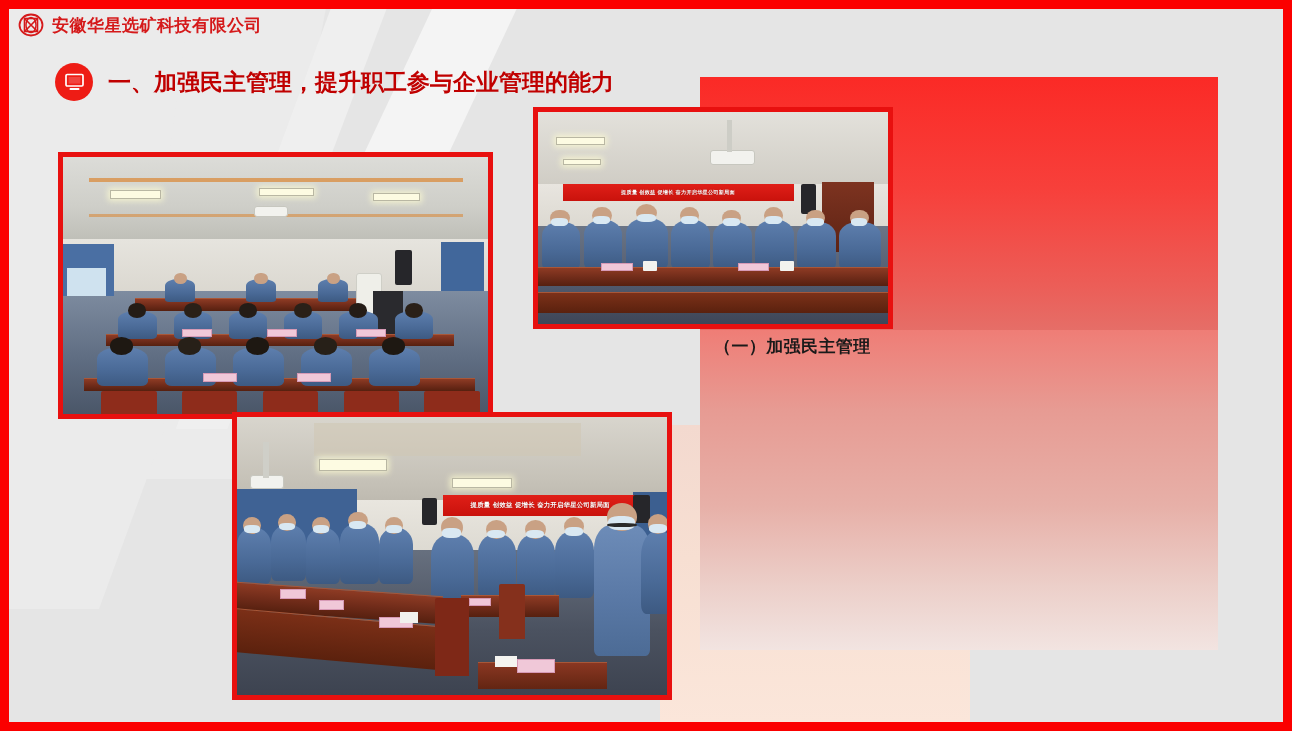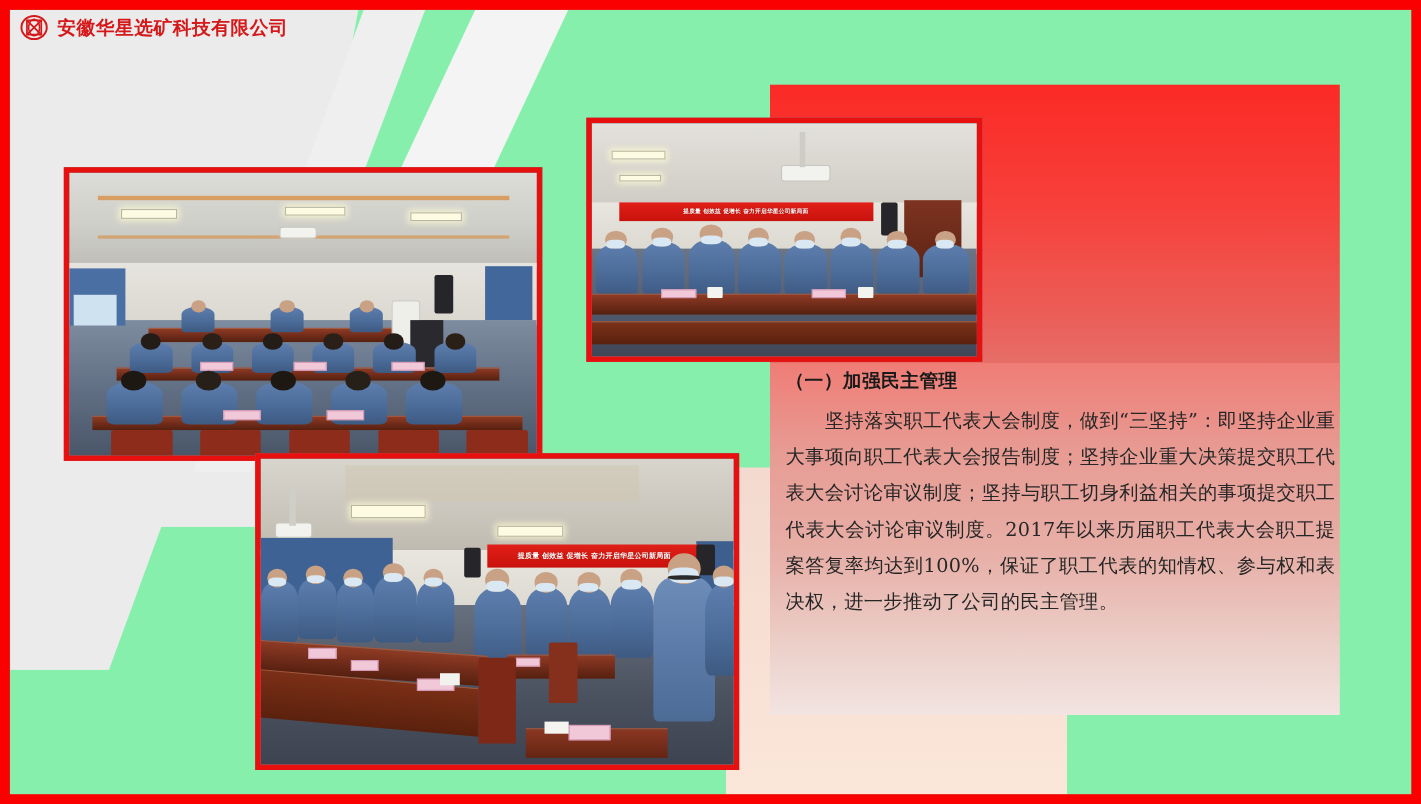--- a/index.html
+++ b/index.html
@@ -6,21 +6,21 @@
   html, body {
     width: 1292px; height: 731px;
     background: #ffffff;
     font-family: "Liberation Sans", "DejaVu Sans", sans-serif;
     overflow: hidden;
   }
 
   .slide {
     position: relative;
     width: 1292px; height: 731px;
-    background: #86efac;
+    background: #e5e5e5;
     overflow: hidden;
   }
 
   
   .frame-top    { position:absolute; left:0; top:0; width:1292px; height:9px; background:#fb0000; z-index:60; }
   .frame-bottom { position:absolute; left:0; bottom:0; width:1292px; height:9px; background:#fb0000; z-index:60; }
   .frame-left   { position:absolute; left:0; top:0; width:9px; height:731px; background:#fb0000; z-index:60; }
   .frame-right  { position:absolute; right:0; top:0; width:9px; height:731px; background:#fb0000; z-index:60; }
 
   
@@ -223,20 +223,30 @@
       <svg width="26" height="24" viewBox="0 0 26 24">
         <ellipse cx="13" cy="12" rx="11.5" ry="10.5" fill="none" stroke="#d5191a" stroke-width="1.8"></ellipse>
         <rect x="6.5" y="5.5" width="13" height="13" fill="none" stroke="#d5191a" stroke-width="1.6"></rect>
         <path d="M6.5 5.5 L19.5 18.5 M19.5 5.5 L6.5 18.5" stroke="#d5191a" stroke-width="1.6"></path>
         <ellipse cx="13" cy="12" rx="5" ry="7.5" fill="none" stroke="#d5191a" stroke-width="1.4"></ellipse>
       </svg>
     </span>
     <span class="company-name">安徽华星选矿科技有限公司</span>
   </div>
 
+  <div class="heading-row">
+    <span class="heading-bullet">
+      <svg width="21" height="18" viewBox="0 0 21 18">
+        <rect x="2" y="1.5" width="17" height="11.5" rx="1.2" fill="none" stroke="#fff" stroke-width="1.7"></rect>
+        <rect x="4.6" y="4" width="11.8" height="6.6" fill="#fff" opacity="0.18"></rect>
+        <rect x="5.5" y="15" width="10" height="1.9" rx="0.9" fill="#fff"></rect>
+      </svg>
+    </span>
+    <span class="heading-text">一、加强民主管理，提升职工参与企业管理的能力</span>
+  </div>
 
   <div class="photo" id="photo-main">
     <div class="inner">
       <div class="room-ceiling" style="height:34%"></div>
       <div class="room-wall" style="top:32%;height:22%"></div>
       <div class="room-floor" style="height:48%;background:linear-gradient(180deg,#7e8ca0 0%,#5f6d82 55%,#4a5668 100%)"></div>
 
       <div class="blue-panel-l" style="left:0;top:34%;width:12%;height:20%;background:#4a6fa3"></div>
       <div class="window-l" style="left:1%;top:43%;width:9%;height:11%;background:#cfe2ef"></div>
       <div class="blue-panel-r" style="right:1%;top:33%;width:10%;height:19%;background:#41679b"></div>
@@ -438,21 +448,20 @@
 
       <div class="chair" style="left:46%;top:65%;width:8%;height:28%;background:#7e2817"></div>
       <div class="chair" style="left:61%;top:60%;width:6%;height:20%;background:#85301c"></div>
       <div style="position:absolute;left:38%;top:70%;width:4%;height:4%;background:#f1f1ed"></div>
       <div style="position:absolute;left:60%;top:86%;width:5%;height:4%;background:#f4f4f0"></div>
     </div>
   </div>
 
   <div class="body-block">
     <div class="body-subtitle">（一）加强民主管理</div>
-    <div class="body-para">坚持落实职工代表大会制度，做到“三坚持”：即坚持企业重大事项向职工代表大会报告制度；坚持企业重大决策提交职工代表大会讨论审议制度；坚持与职工切身利益相关的事项提交职工代表大会讨论审议制度。2017年以来历届职工代表大会职工提案答复率均达到100%，保证了职工代表的知情权、参与权和表决权，进一步推动了公司的民主管理。</div>
   </div>
 
   <div class="frame-top"></div>
   <div class="frame-bottom"></div>
   <div class="frame-left"></div>
   <div class="frame-right"></div>
 
 </div>
 
 </body></html>

